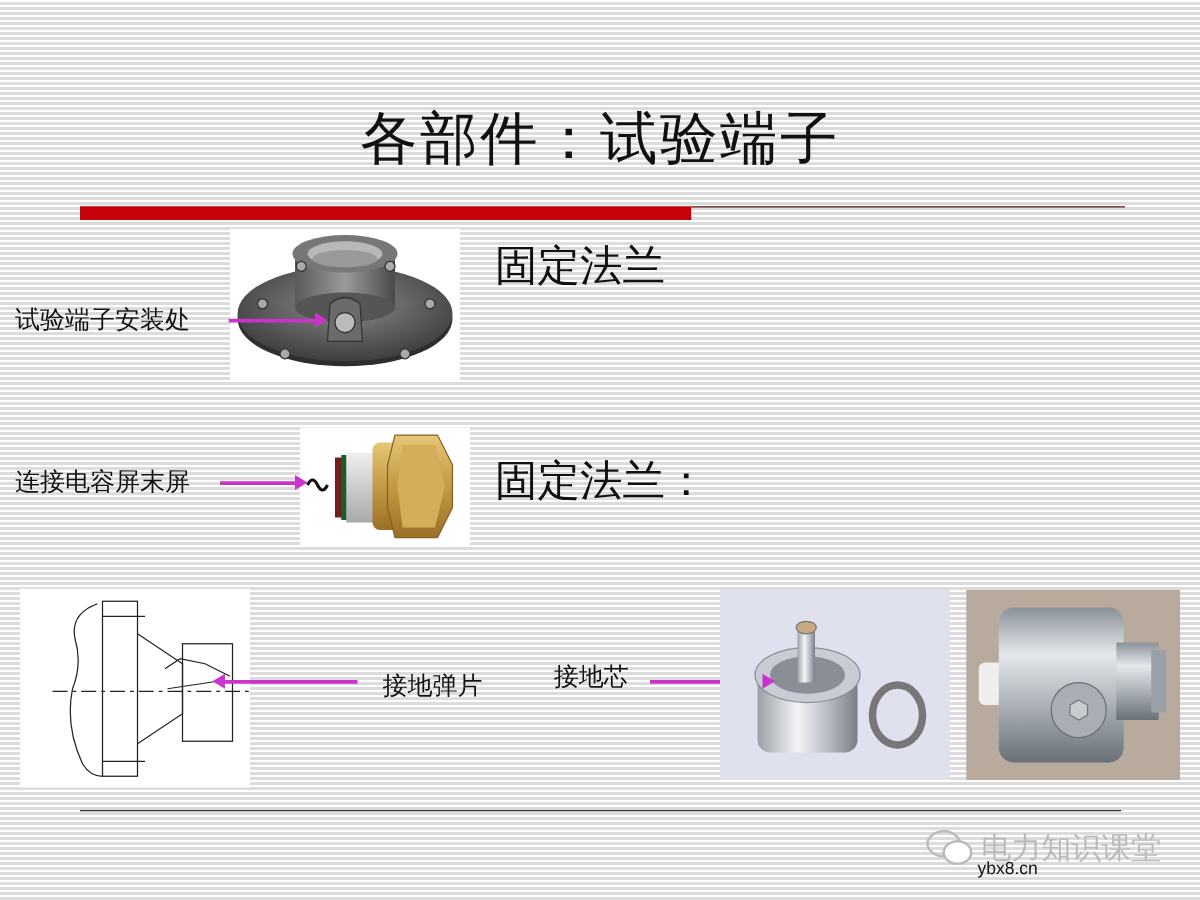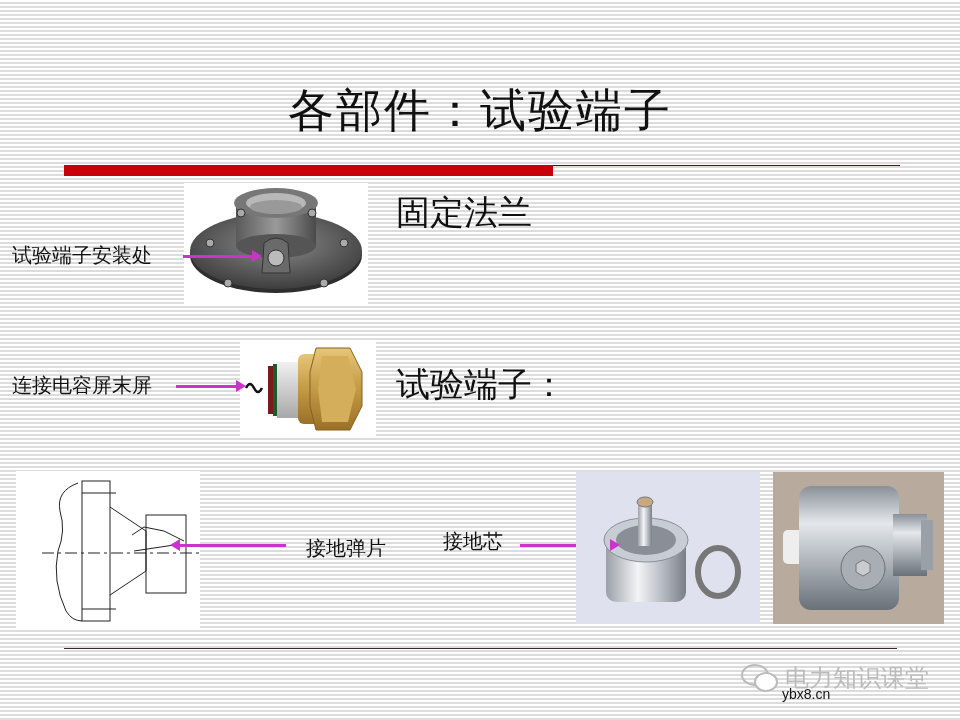--- a/index.html
+++ b/index.html
@@ -81,21 +81,21 @@
     </defs>
     <path d="M6 46 q4 -8 8 0 q4 8 8 0" stroke="#111" stroke-width="2.5" fill="none"></path>
     <rect x="28" y="24" width="6" height="48" fill="#7a1a1a"></rect>
     <rect x="33" y="22" width="5" height="52" fill="#1d5a2c"></rect>
     <rect x="37" y="20" width="22" height="56" fill="url(#silver)"></rect>
     <rect x="58" y="12" width="34" height="70" rx="6" fill="url(#brass)"></rect>
     <polygon points="76,6 110,6 122,30 122,64 110,88 76,88 70,64 70,30" fill="url(#brass)" stroke="#8a6020"></polygon>
     <polygon points="82,14 108,14 116,47 108,80 82,80 78,47" fill="#d4ae5a"></polygon>
   </svg>
 </div>
-<div class="abs label-lg" style="left:396px;top:362px;">试验端子：</div>
+<div class="abs label-lg" style="left:396px;top:362px;">固定法兰：</div>
 <div class="abs label-sm" style="left:12px;top:372px;">连接电容屏末屏</div>
 <div class="abs arrow" style="left:176px;top:385px;width:62px;"></div>
 <div class="abs arrow-head-right" style="left:236px;top:380px;"></div>
 
 <div class="abs imgbox" style="left:16px;top:471px;width:184px;height:159px;">
   <svg width="184" height="159" viewBox="0 0 184 159" fill="none" stroke="#222" stroke-width="1">
     <path d="M62 12 Q40 20 44 40 Q50 60 42 80 Q36 110 50 140 Q56 150 66 150"></path>
     <rect x="66" y="10" width="28" height="140"></rect>
     <line x1="66" y1="22" x2="100" y2="22"></line>
     <line x1="66" y1="138" x2="100" y2="138"></line>

